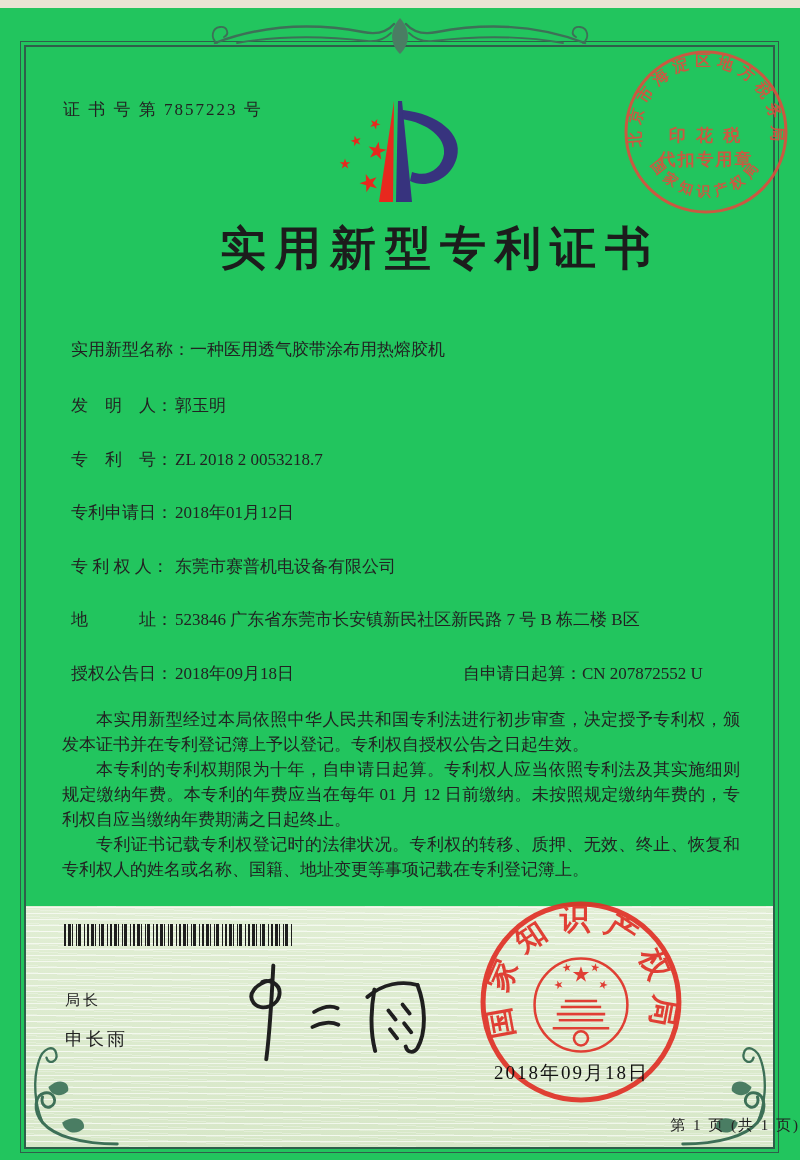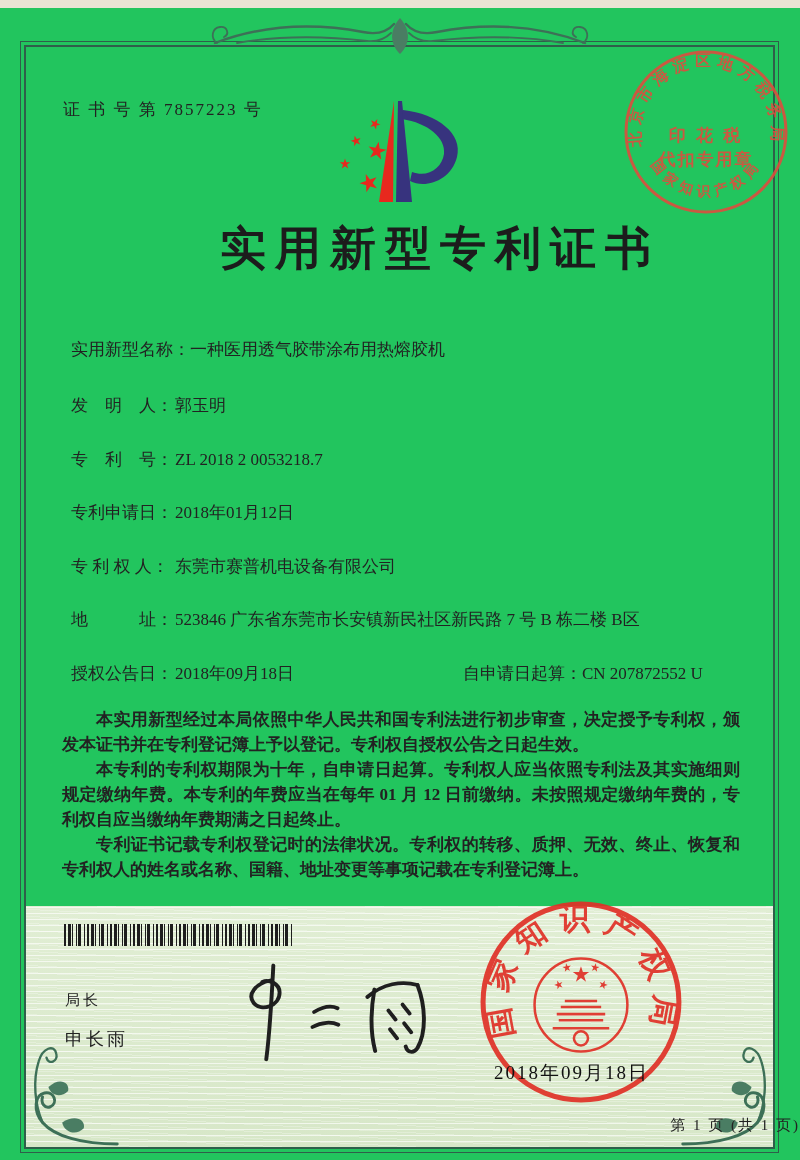--- a/index.html
+++ b/index.html
@@ -29,21 +29,21 @@
   .field-row{position:absolute;left:8px;display:flex;align-items:flex-start;line-height:23px;}
   .f-label{flex:0 0 104px;white-space:nowrap;}
   .f-value{max-width:510px;}
   .row0{top:330px}.row1{top:386px}.row2{top:440px}.row3{top:493px}
   .row4{top:547px}.row5{top:600px}.row6{top:654px;width:690px;position:absolute;}
   .pair2{position:absolute;left:392px;top:0;display:flex;}
   .pair2 .f-label{flex:0 0 102px;}
   
   .body-text{position:absolute;left:62px;top:699px;width:678px;font-size:17px;
     line-height:25px;text-align:justify;z-index:5;}
-  .body-text p{margin:0;text-indent:2em;font-weight:bold;}
+  .body-text p{margin:0;text-indent:2em;}
   
   .barcode{position:absolute;left:64px;top:916px;width:228px;height:22px;z-index:5;
     background:repeating-linear-gradient(90deg,
       #1e1e1e 0 2px,transparent 2px 4px,
       #1e1e1e 4px 7px,transparent 7px 8px,
       #1e1e1e 8px 9px,transparent 9px 12px,
       #1e1e1e 12px 13px,transparent 13px 14px,
       #1e1e1e 14px 17px,transparent 17px 20px,
       #1e1e1e 20px 21px,transparent 21px 23px);}
   .director-title{position:absolute;left:65px;top:983px;font-size:15px;letter-spacing:3px;z-index:5;}

